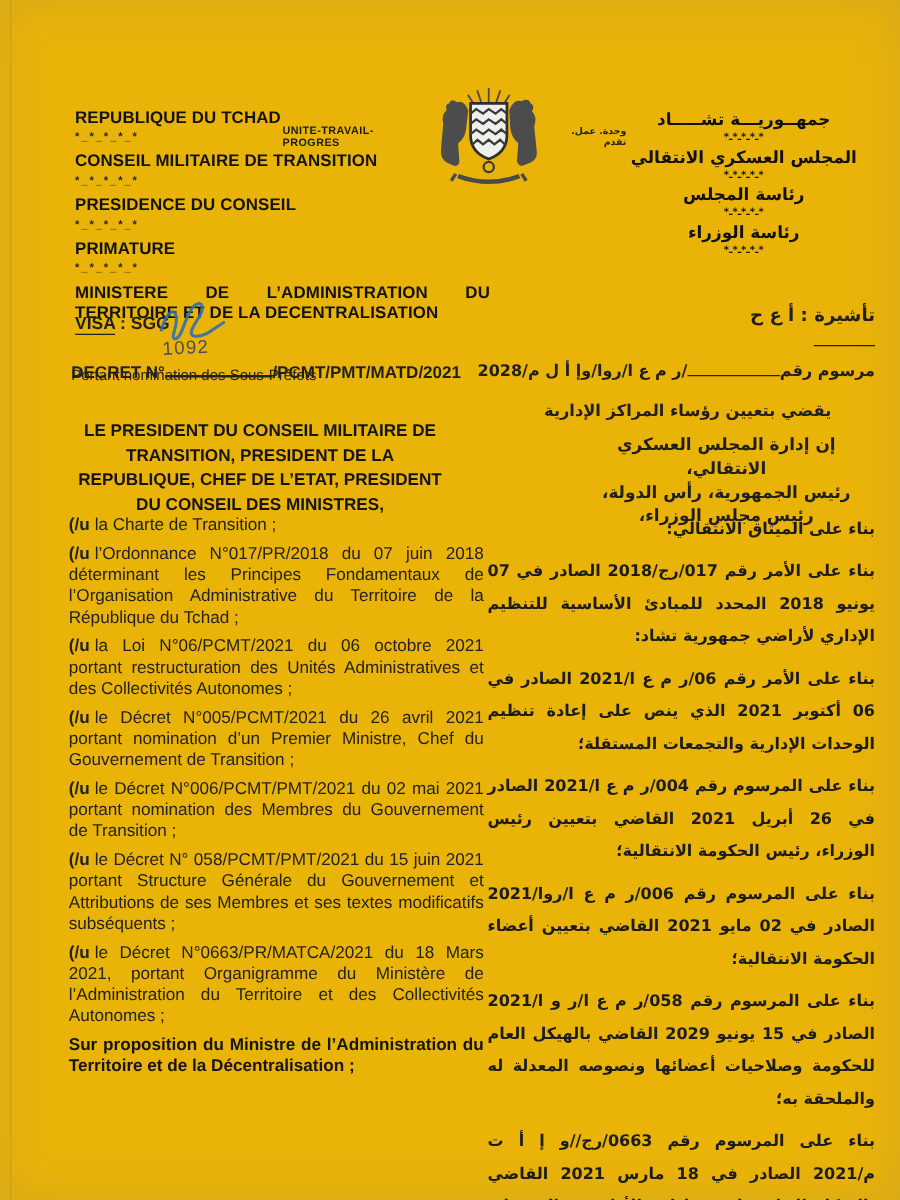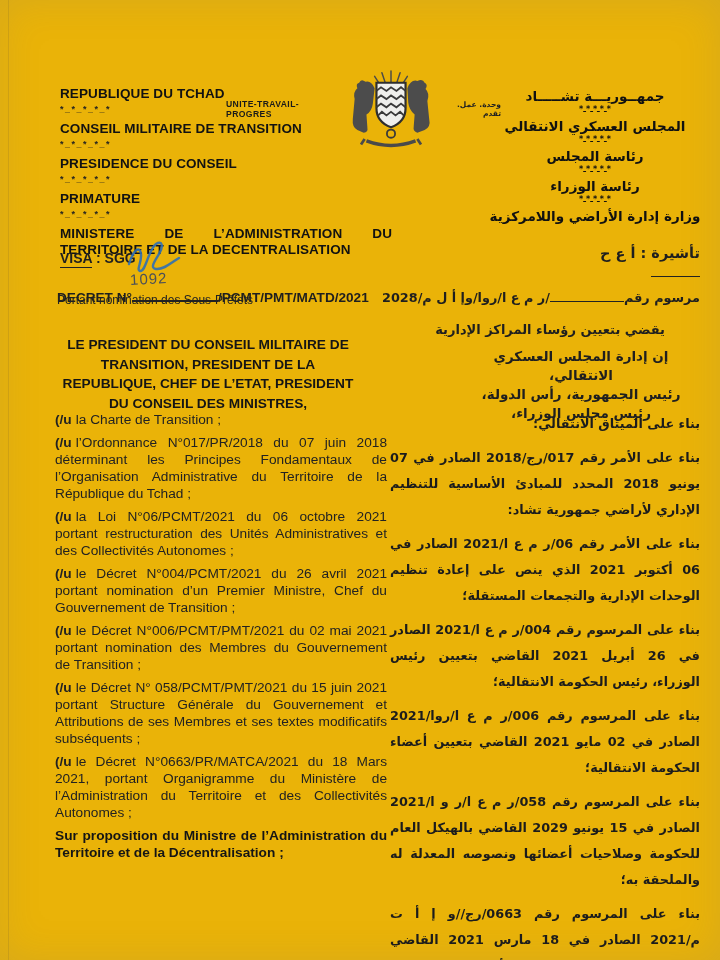--- a/index.html
+++ b/index.html
@@ -116,21 +116,20 @@
 
   <div class="hdr-ar">
     <div class="aline">جمهــوريـــة تشـــــاد</div>
     <div class="asep">*ـ*ـ*ـ*ـ*</div>
     <div class="aline">المجلس العسكري الانتقالي</div>
     <div class="asep">*ـ*ـ*ـ*ـ*</div>
     <div class="aline">رئاسة المجلس</div>
     <div class="asep">*ـ*ـ*ـ*ـ*</div>
     <div class="aline">رئاسة الوزراء</div>
     <div class="asep">*ـ*ـ*ـ*ـ*</div>
-    <div class="aline">وزارة إدارة الأراضي واللامركزية</div>
   </div>
 
   <div class="visa-fr"><span class="u">VISA</span><span> : SGG</span></div>
 
   <div class="sig">
     <svg width="56" height="40" viewBox="0 0 56 40">
       <path d="M3,26 C8,10 14,8 15,16 C16,24 10,32 14,33 C20,34 22,12 30,6 C36,2 38,8 33,16 C28,24 24,30 30,31 C38,32 46,24 53,20" fill="none" stroke="#2f6fb5" stroke-width="2.4" stroke-linecap="round" opacity="0.9"></path>
     </svg>
   </div>
 
@@ -150,21 +149,21 @@
   <div class="preamble-ar">
     <div>إن إدارة المجلس العسكري الانتقالي،</div>
     <div>رئيس الجمهورية، رأس الدولة،</div>
     <div>رئيس مجلس الوزراء،</div>
   </div>
 
   <div class="body-fr">
     <p><span class="marker">(/u</span><span>la Charte de Transition ;</span></p>
     <p><span class="marker">(/u</span><span>l’Ordonnance N°017/PR/2018 du 07 juin 2018 déterminant les Principes Fondamentaux de l’Organisation Administrative du Territoire de la République du Tchad ;</span></p>
     <p><span class="marker">(/u</span><span>la Loi N°06/PCMT/2021 du 06 octobre 2021 portant restructuration des Unités Administratives et des Collectivités Autonomes ;</span></p>
-    <p><span class="marker">(/u</span><span>le Décret N°004/PCMT/2021 du 26 avril 2021 portant nomination d’un Premier Ministre, Chef du Gouvernement de Transition ;</span></p>
+    <p><span class="marker">(/u</span><span>le Décret N°005/PCMT/2021 du 26 avril 2021 portant nomination d’un Premier Ministre, Chef du Gouvernement de Transition ;</span></p>
     <p><span class="marker">(/u</span><span>le Décret N°006/PCMT/PMT/2021 du 02 mai 2021 portant nomination des Membres du Gouvernement de Transition ;</span></p>
     <p><span class="marker">(/u</span><span>le Décret N° 058/PCMT/PMT/2021 du 15 juin 2021 portant Structure Générale du Gouvernement et Attributions de ses Membres et ses textes modificatifs subséquents ;</span></p>
     <p><span class="marker">(/u</span><span>le Décret N°0663/PR/MATCA/2021 du 18 Mars 2021, portant Organigramme du Ministère de l’Administration du Territoire et des Collectivités Autonomes ;</span></p>
     <p class="proposal">Sur proposition du Ministre de l’Administration du Territoire et de la Décentralisation ;</p>
   </div>
 
   <div class="body-ar">
     <p>بناء على الميثاق الانتقالي:</p>
     <p>بناء على الأمر رقم 017/رج/2018 الصادر في 07 يونيو 2018 المحدد للمبادئ الأساسية للتنظيم الإداري لأراضي جمهورية تشاد:</p>
     <p>بناء على الأمر رقم 06/ر م ع ا/2021 الصادر في 06 أكتوبر 2021 الذي ينص على إعادة تنظيم الوحدات الإدارية والتجمعات المستقلة؛</p>

